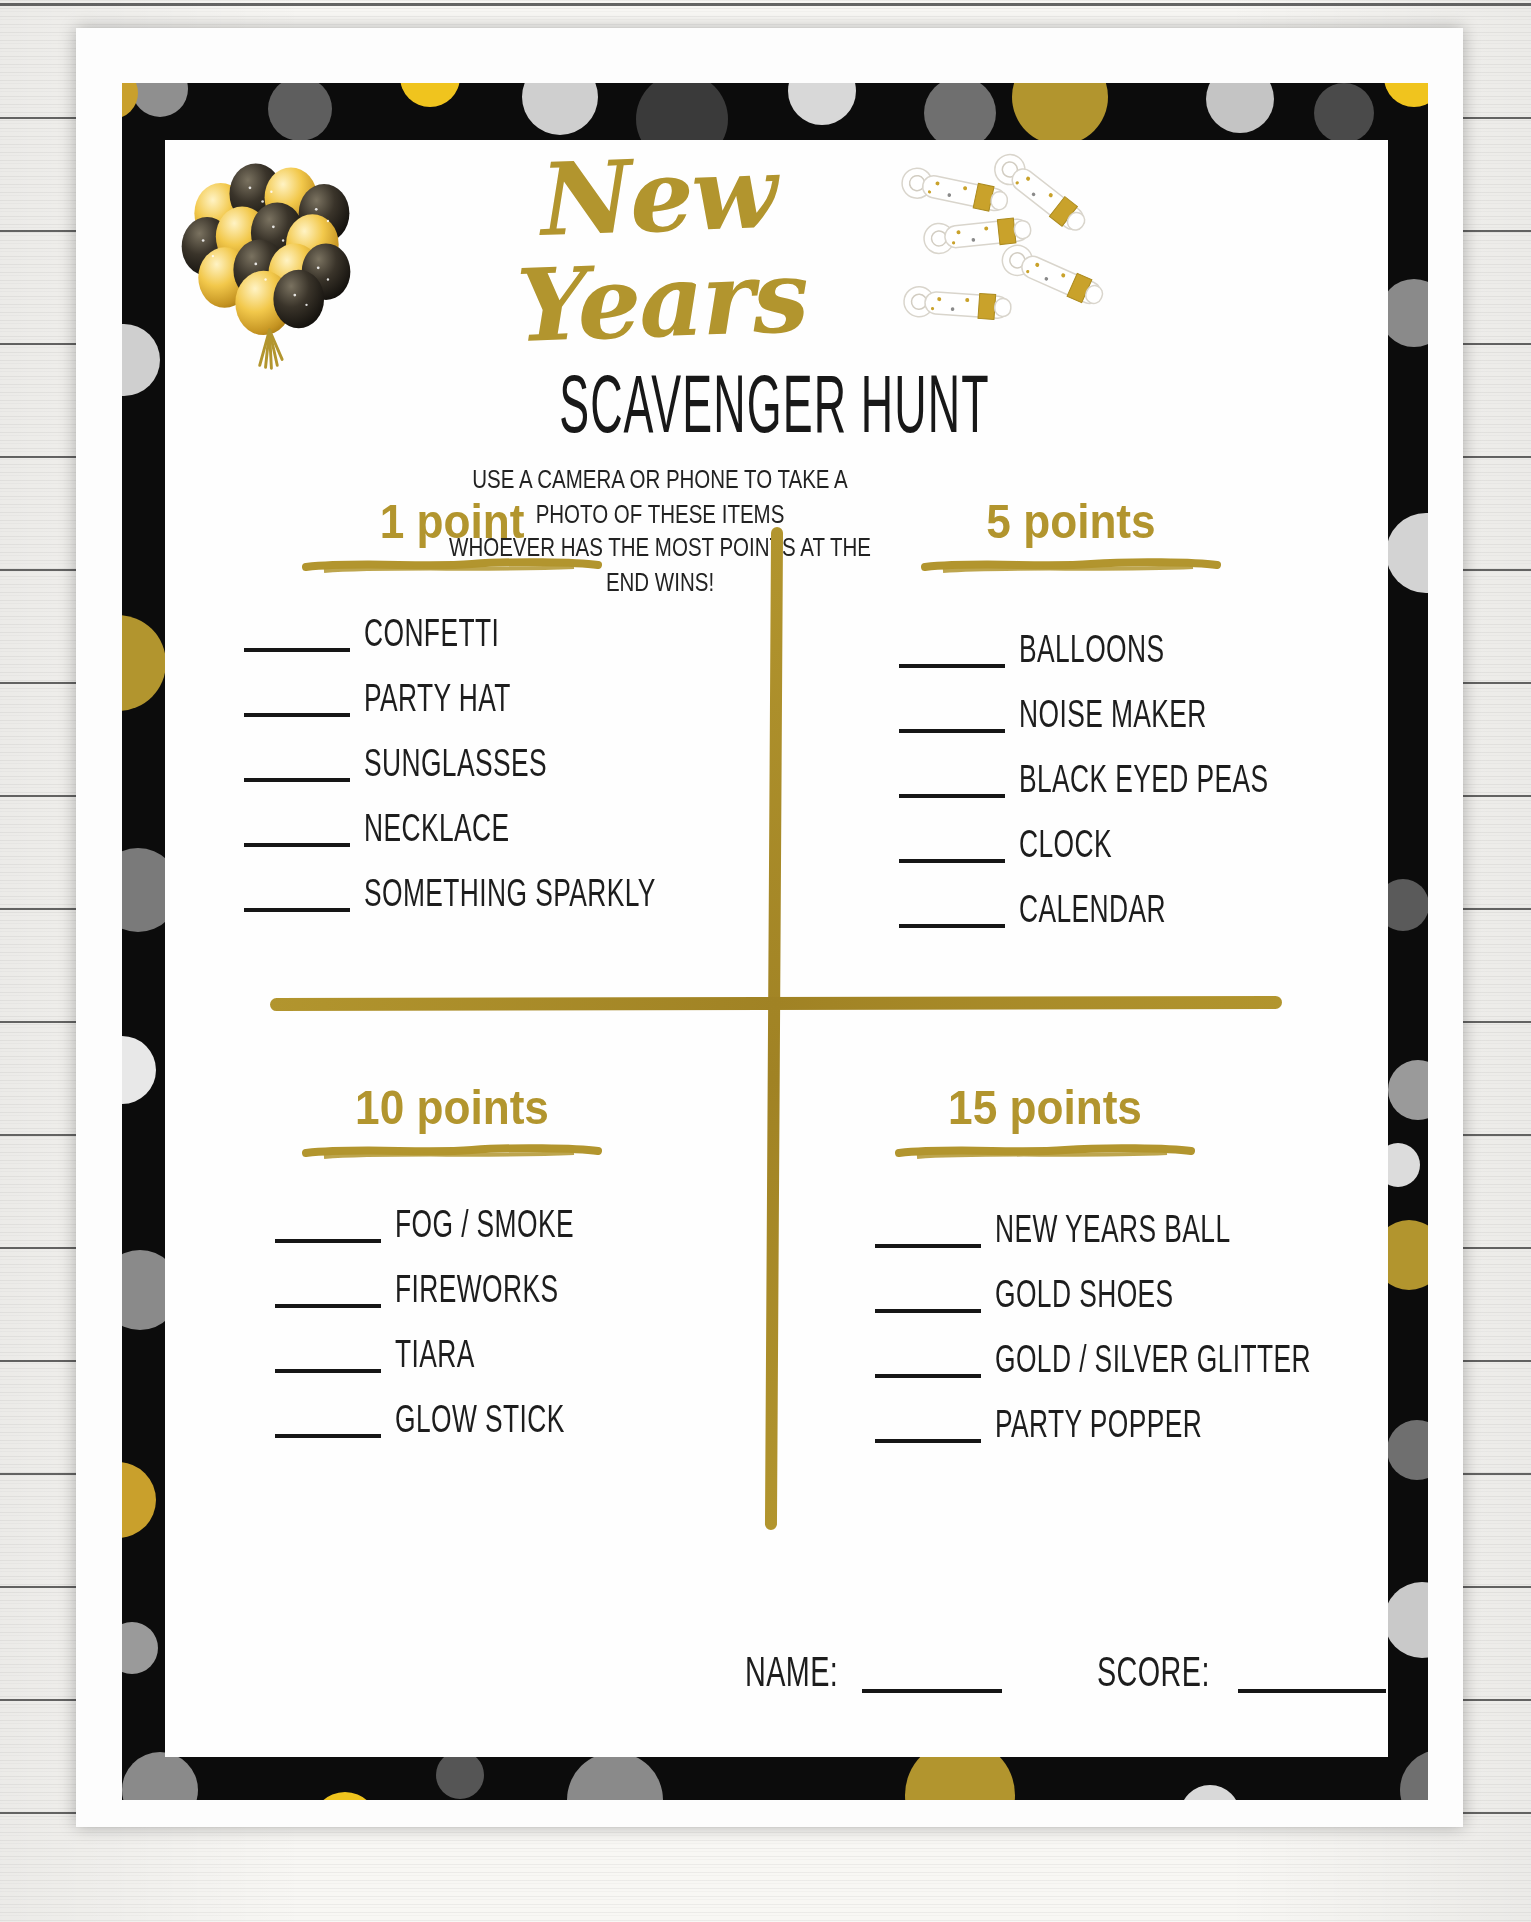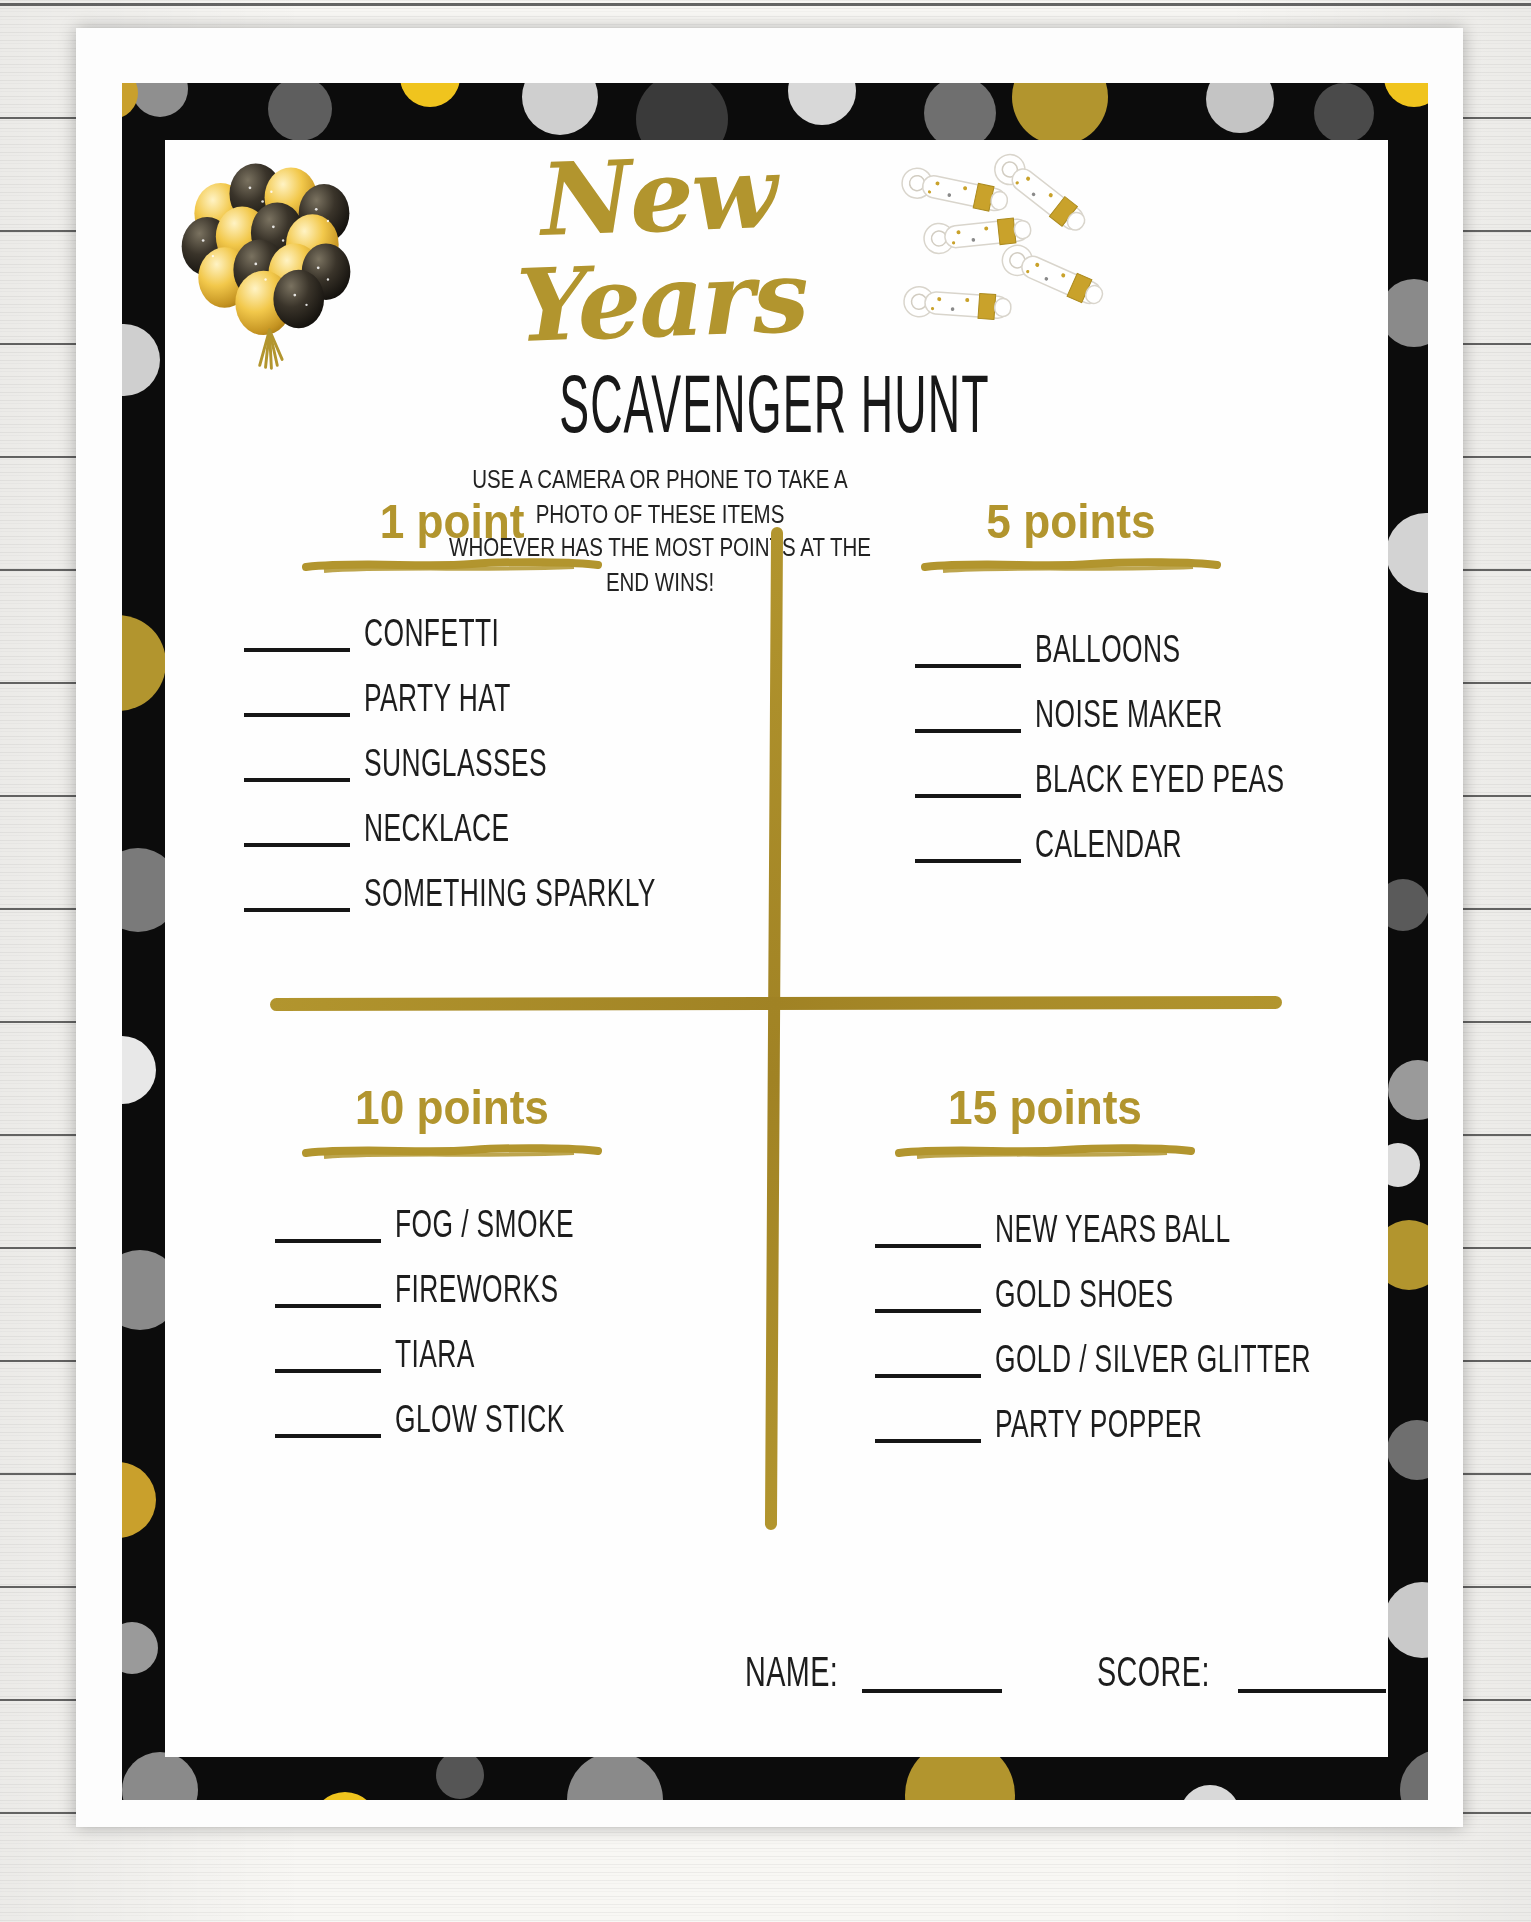--- a/index.html
+++ b/index.html
@@ -247,32 +247,36 @@
                 <span class="label">SOMETHING SPARKLY</span>
               </div>
           </div>
         </section>
 
         <section>
           <h3 class="qhead" style="left:906px;top:358px">5 points</h3>
           <svg class="brush" style="left:756px;top:414px" viewBox="0 0 300 22" preserveAspectRatio="none">
               <use href="#brushpath"></use>
             </svg>
-          <div class="list" style="left:750px;top:463px">
+          <div class="list" style="left:734px;top:463px">
             <div class="row">
                 <span class="blank"></span>
                 <span class="label">BALLOONS</span>
               </div>
             <div class="row">
                 <span class="blank"></span>
                 <span class="label">NOISE MAKER</span>
               </div>
             <div class="row">
                 <span class="blank"></span>
                 <span class="label">BLACK EYED PEAS</span>
+              </div>
+            <div class="row">
+                <span class="blank"></span>
+                <span class="label">CLOCK</span>
               </div>
             <div class="row">
                 <span class="blank"></span>
                 <span class="label">CALENDAR</span>
               </div>
           </div>
         </section>
 
         <section>
           <h3 class="qhead" style="left:287px;top:944px">10 points</h3>

